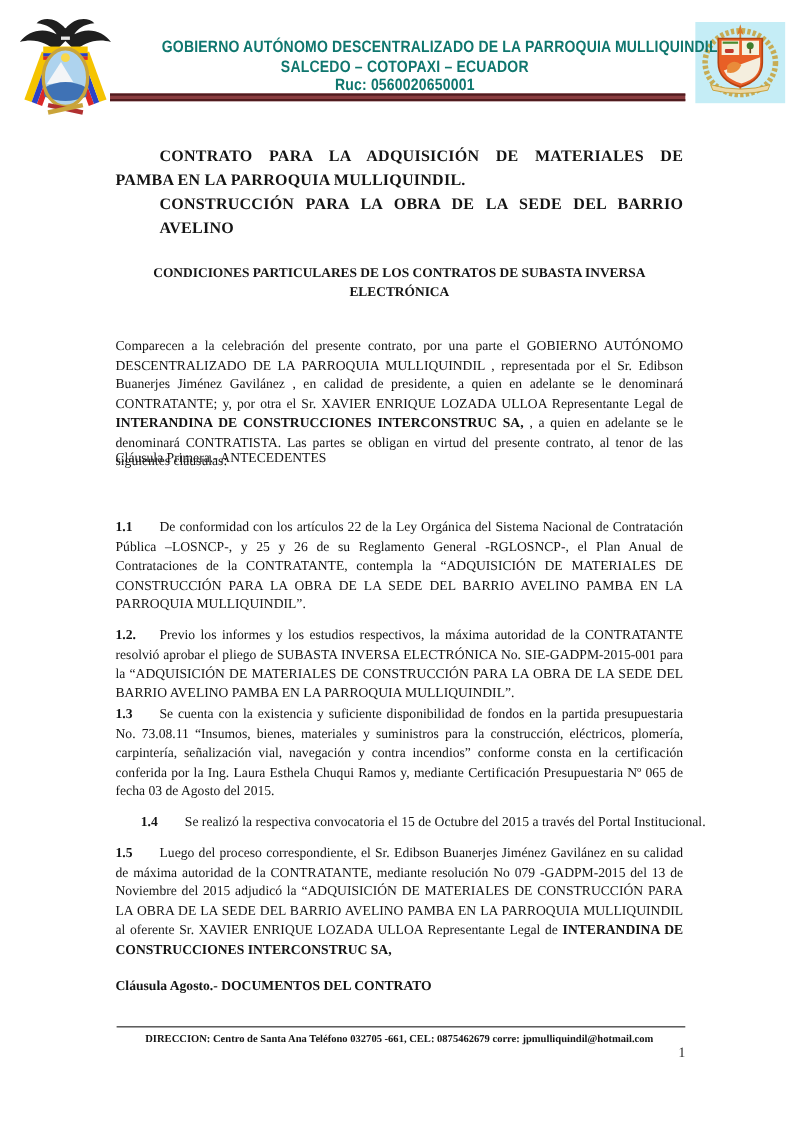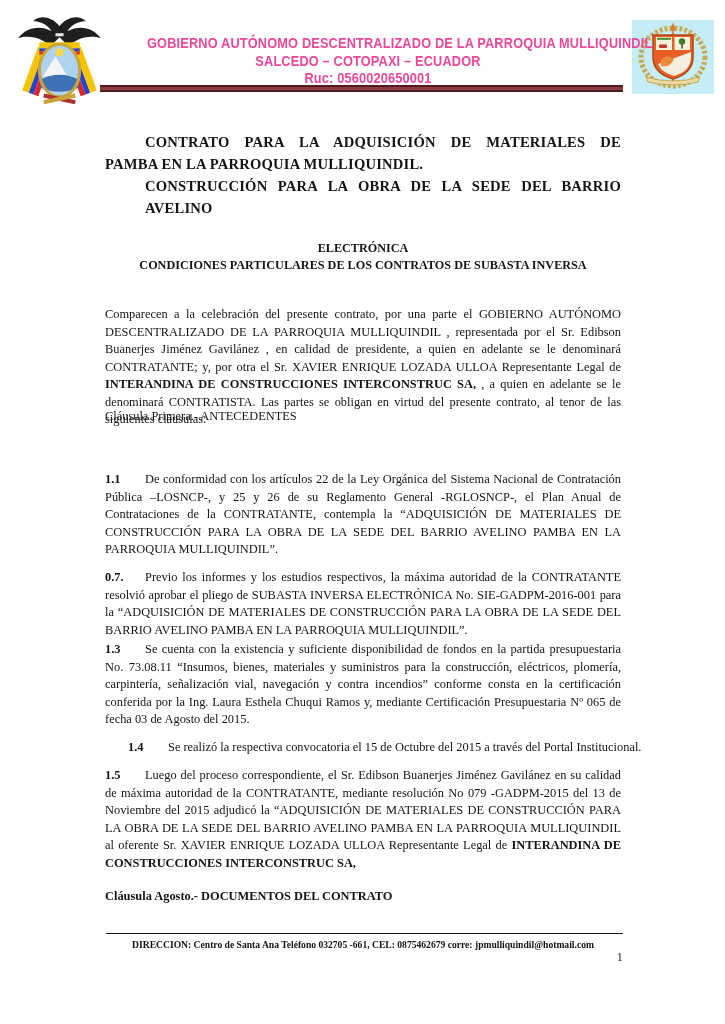--- a/index.html
+++ b/index.html
@@ -5,21 +5,21 @@
   html,body { margin:0; padding:0; background:#ffffff; }
   .page {
     position:relative; width:725px; height:1024px; background:#ffffff;
     font-family:"Liberation Serif", serif; color:#141414; overflow:hidden;
   }
   
   .logo-left  { position:absolute; left:13px;  top:12px; width:93px; height:100px; }
   .logo-right { position:absolute; left:632px; top:20px; width:82px; height:74px; }
   .header-text {
     position:absolute; left:108px; top:34px; width:520px; text-align:center;
-    font-family:"Liberation Sans", sans-serif; font-weight:700; color:#ec4899;
+    font-family:"Liberation Sans", sans-serif; font-weight:700; color:#0f766e;
   }
   .hline { font-size:15px; line-height:17.5px; white-space:nowrap; letter-spacing:.2px;
            transform:scaleX(.85); transform-origin:50% 50%; }
   .header-rule {
     position:absolute; left:100px; top:85px; width:523px; height:3px;
     background:#8a3d40; border-top:2px solid #4f1b1e; border-bottom:2px solid #4f1b1e;
   }
   
   .block { position:absolute; left:105px; width:516px; text-align:justify;
            font-size:12.4px; line-height:17.5px; }
@@ -103,31 +103,31 @@
   </div>
   <div class="header-rule"></div>
 
   <div class="block title">
     <div class="tline just">CONTRATO PARA LA ADQUISICIÓN DE MATERIALES DE</div>
     <div class="tline">PAMBA EN LA PARROQUIA MULLIQUINDIL.</div>
     <div class="tline just">CONSTRUCCIÓN PARA LA OBRA  DE LA SEDE DEL BARRIO AVELINO</div>
   </div>
 
   <div class="block subtitle">
+    <div>CONDICIONES PARTICULARES DE LOS CONTRATOS DE SUBASTA INVERSA</div>
     <div>ELECTRÓNICA</div>
-    <div>CONDICIONES PARTICULARES DE LOS CONTRATOS DE SUBASTA INVERSA</div>
   </div>
 
   <p class="block intro"><span>Comparecen a la celebración del presente contrato, por una parte el GOBIERNO AUTÓNOMO DESCENTRALIZADO DE LA PARROQUIA MULLIQUINDIL , representada por el Sr. Edibson Buanerjes Jiménez Gavilánez , en calidad de presidente, a quien en adelante se le denominará CONTRATANTE; y, por otra el Sr. XAVIER ENRIQUE LOZADA ULLOA Representante Legal de </span><span class="bold">INTERANDINA DE CONSTRUCCIONES INTERCONSTRUC SA,</span><span> , a quien en adelante se le denominará CONTRATISTA. Las partes se obligan en virtud del presente contrato, al tenor de las siguientes cláusulas:</span></p>
 
   <div class="block clause1">Cláusula Primera.- ANTECEDENTES</div>
 
   <p class="block i11"><span class="num">1.1</span><span>De conformidad con los artículos 22 de la Ley Orgánica del Sistema Nacional de Contratación Pública –LOSNCP-, y 25 y 26 de su Reglamento General -RGLOSNCP-, el Plan Anual de Contrataciones de la CONTRATANTE, contempla la “ADQUISICIÓN DE MATERIALES DE CONSTRUCCIÓN PARA LA OBRA  DE LA SEDE DEL BARRIO AVELINO PAMBA EN LA PARROQUIA MULLIQUINDIL”.</span></p>
 
-  <p class="block i12"><span class="num">0.7.</span><span>Previo los informes y los estudios respectivos, la máxima autoridad de la CONTRATANTE resolvió aprobar el pliego de SUBASTA INVERSA ELECTRÓNICA No. SIE-GADPM-2016-001 para la “ADQUISICIÓN DE MATERIALES DE CONSTRUCCIÓN PARA LA OBRA  DE LA SEDE DEL BARRIO AVELINO PAMBA EN LA PARROQUIA MULLIQUINDIL”.</span></p>
+  <p class="block i12"><span class="num">1.2.</span><span>Previo los informes y los estudios respectivos, la máxima autoridad de la CONTRATANTE resolvió aprobar el pliego de SUBASTA INVERSA ELECTRÓNICA No. SIE-GADPM-2015-001 para la “ADQUISICIÓN DE MATERIALES DE CONSTRUCCIÓN PARA LA OBRA  DE LA SEDE DEL BARRIO AVELINO PAMBA EN LA PARROQUIA MULLIQUINDIL”.</span></p>
 
   <p class="block i13"><span class="num">1.3</span><span>Se cuenta con la existencia y suficiente disponibilidad de fondos en la partida presupuestaria No. 73.08.11 “Insumos, bienes, materiales y suministros para la construcción, eléctricos, plomería, carpintería, señalización vial, navegación y contra incendios” conforme consta en la certificación conferida por la Ing. Laura Esthela Chuqui Ramos y, mediante Certificación Presupuestaria Nº 065 de fecha 03 de Agosto del 2015.</span></p>
 
   <p class="block i14"><span class="num">1.4</span><span>Se realizó la respectiva convocatoria el 15 de Octubre  del 2015 a través del Portal Institucional.</span></p>
 
   <p class="block i15"><span class="num">1.5</span><span>Luego del proceso correspondiente, el Sr. Edibson Buanerjes  Jiménez  Gavilánez en su calidad de máxima autoridad de la CONTRATANTE, mediante resolución No 079 -GADPM-2015 del 13 de Noviembre  del 2015 adjudicó la “ADQUISICIÓN DE MATERIALES DE CONSTRUCCIÓN PARA LA OBRA  DE LA SEDE DEL BARRIO AVELINO PAMBA EN LA PARROQUIA MULLIQUINDIL al oferente  Sr. XAVIER ENRIQUE LOZADA ULLOA Representante Legal de </span><span class="bold">INTERANDINA DE CONSTRUCCIONES INTERCONSTRUC SA,</span></p>
 
   <div class="block clause2">Cláusula Agosto.- DOCUMENTOS DEL CONTRATO</div>
 
   <div class="footer-rule"></div>

